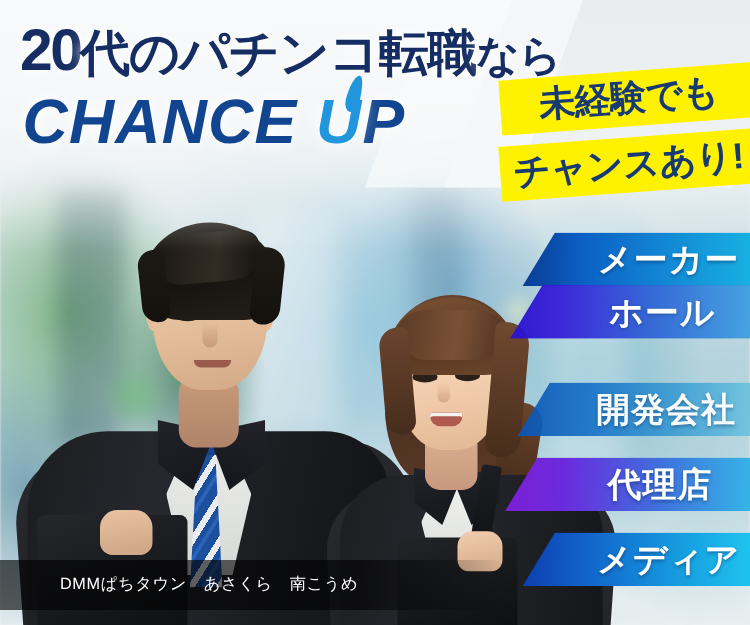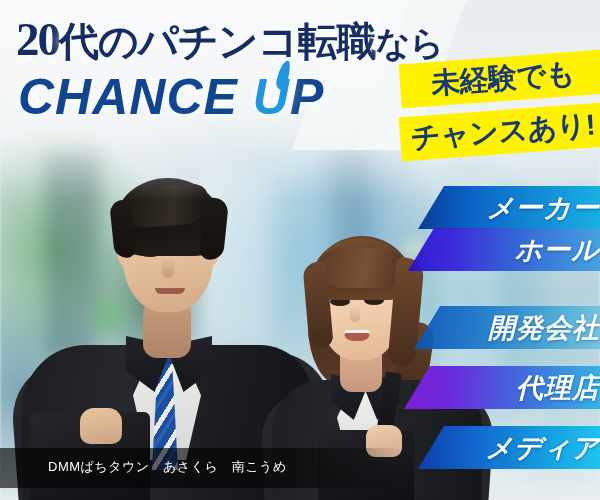--- a/index.html
+++ b/index.html
@@ -292,21 +292,21 @@
   }
 
   
   .headline {
     position: absolute; left: 16px; top: 16px;
     font-size: 40px; font-weight: 700; color: #152d62;
     letter-spacing: -1px; white-space: nowrap; line-height: 1;
     text-shadow: 0 0 8px rgba(255,255,255,.9), 0 0 16px rgba(255,255,255,.8);
   }
   .headline .num {
-    font-size: 47px; font-weight: 700; letter-spacing: -2px; font-family: Liberation Serif, serif;
+    font-size: 47px; font-weight: 700; letter-spacing: -2px;
   }
   .headline .sm { font-size: 34px; }
 
   .logo {
     position: absolute; left: 18px; top: 72px;
     font-size: 50px; font-weight: 700; font-style: italic;
     color: #12458f; letter-spacing: 1px; line-height: 1;
     white-space: nowrap;
     font-family: "Liberation Sans", "DejaVu Sans", sans-serif;
     text-shadow: 0 0 10px rgba(255,255,255,.95), 0 0 20px rgba(255,255,255,.75);
@@ -342,23 +342,22 @@
     font-size: 29px;
   }
 
   
   .cat {
     position: absolute;
     height: 43px;
     right: 0;
     display: flex;
     align-items: center;
-    justify-content: flex-end;
+    justify-content: center;
     clip-path: polygon(26px 0, 100% 0, 100% 100%, 0 100%);
-    font-style: italic;
   }
   .cat-label {
     color: #ffffff;
     font-size: 27px;
     font-weight: 700;
     letter-spacing: 1px;
     margin-left: 52px;
     white-space: nowrap;
     text-shadow: 0 1px 3px rgba(0,40,90,.45);
   }

